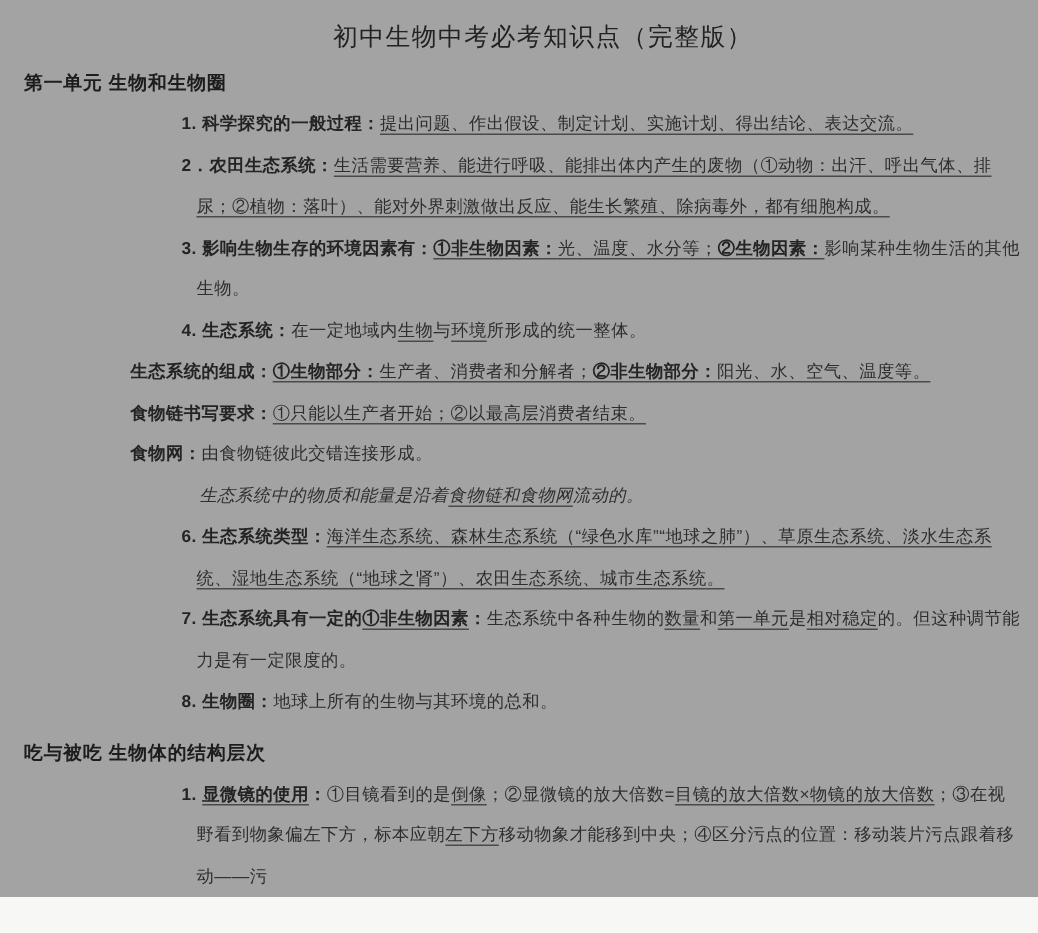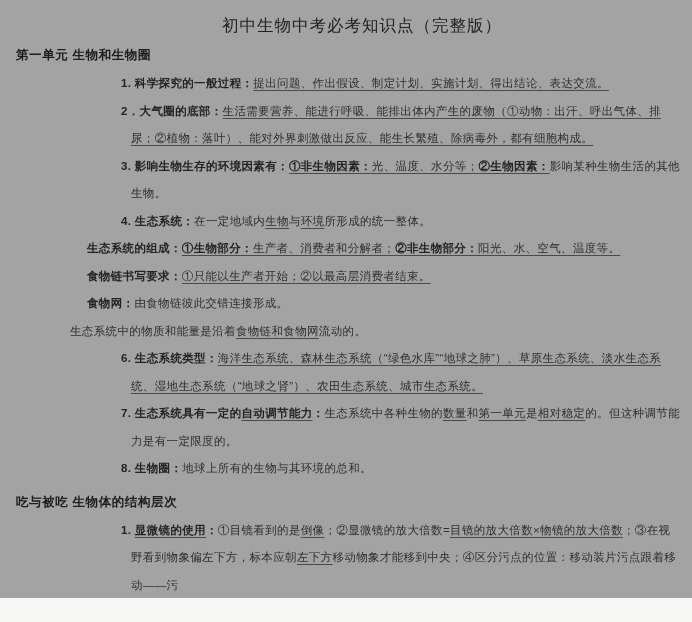--- a/index.html
+++ b/index.html
@@ -44,44 +44,45 @@
     word-break: break-all;
   }
   .para.item {
     padding-left: 10px;
     text-indent: -10px;
   }
   .para.sub {
     margin-left: 71px;
   }
   .para.sub2 {
-    margin-left: 54px;
+    margin-left: 117px;
+    font-style: italic;
   }
   .seg.b { font-weight: bold; color: #242424; }
   .seg.u {
     text-decoration: underline;
     text-underline-offset: 3px;
     text-decoration-thickness: 1px;
     text-decoration-color: #4a4a4a;
   }
 </style>
 </head>
 <body>
 
 <div class="page">
   <h1 class="doc-title">初中生物中考必考知识点（完整版）</h1>
   <div id="sections">
       <h2 class="section-heading">第一单元  生物和生物圈</h2>
       <p class="para item"><span class="seg b">1. </span><span class="seg b">科学探究的一般过程：</span><span class="seg u">提出问题、作出假设、制定计划、实施计划、得出结论、表达交流。</span></p>
-      <p class="para item"><span class="seg b">2．</span><span class="seg b">大气圈的底部：</span><span class="seg u">生活需要营养、能进行呼吸、能排出体内产生的废物（①动物：出汗、呼出气体、排尿；②植物：落叶）、能对外界刺激做出反应、能生长繁殖、除病毒外，都有细胞构成。</span></p>
+      <p class="para item"><span class="seg b">2．</span><span class="seg b">农田生态系统：</span><span class="seg u">生活需要营养、能进行呼吸、能排出体内产生的废物（①动物：出汗、呼出气体、排尿；②植物：落叶）、能对外界刺激做出反应、能生长繁殖、除病毒外，都有细胞构成。</span></p>
       <p class="para item"><span class="seg b">3. </span><span class="seg b">影响生物生存的环境因素有：</span><span class="seg b u">①非生物因素：</span><span class="seg u">光、温度、水分等；</span><span class="seg b u">②生物因素：</span><span class="seg">影响某种生物生活的其他生物。</span></p>
       <p class="para item"><span class="seg b">4. </span><span class="seg b">生态系统：</span><span class="seg">在一定地域内</span><span class="seg u">生物</span><span class="seg">与</span><span class="seg u">环境</span><span class="seg">所形成的统一整体。</span></p>
       <p class="para sub"><span class="seg b">生态系统的组成：</span><span class="seg b u">①生物部分：</span><span class="seg u">生产者、消费者和分解者；</span><span class="seg b u">②非生物部分：</span><span class="seg u">阳光、水、空气、温度等。</span></p>
       <p class="para sub"><span class="seg b">食物链书写要求：</span><span class="seg u">①只能以生产者开始；②以最高层消费者结束。</span></p>
       <p class="para sub"><span class="seg b">食物网：</span><span class="seg">由食物链彼此交错连接形成。</span></p>
       <p class="para sub2"><span class="seg">生态系统中的物质和能量是沿着</span><span class="seg u">食物链和食物网</span><span class="seg">流动的。</span></p>
       <p class="para item"><span class="seg b">6. </span><span class="seg b">生态系统类型：</span><span class="seg u">海洋生态系统、森林生态系统（“绿色水库”“地球之肺”）、草原生态系统、淡水生态系统、湿地生态系统（“地球之肾”）、农田生态系统、城市生态系统。</span></p>
-      <p class="para item"><span class="seg b">7.  </span><span class="seg b">生态系统具有一定的</span><span class="seg b u">自动调节能力</span><span class="seg b">：</span><span class="seg">生态系统中各种生物的</span><span class="seg u">数量</span><span class="seg">和</span><span class="seg u">第一单元</span><span class="seg">是</span><span class="seg u">相对稳定</span><span class="seg">的。但这种调节能力是有一定限度的。</span></p>
+      <p class="para item"><span class="seg b">7.  </span><span class="seg b">生态系统具有一定的</span><span class="seg b u">①非生物因素</span><span class="seg b">：</span><span class="seg">生态系统中各种生物的</span><span class="seg u">数量</span><span class="seg">和</span><span class="seg u">第一单元</span><span class="seg">是</span><span class="seg u">相对稳定</span><span class="seg">的。但这种调节能力是有一定限度的。</span></p>
       <p class="para item"><span class="seg b">8. </span><span class="seg b">生物圈：</span><span class="seg">地球上所有的生物与其环境的总和。</span></p>
       <h2 class="section-heading">吃与被吃  生物体的结构层次</h2>
       <p class="para item"><span class="seg b">1. </span><span class="seg b u">显微镜的使用</span><span class="seg b">：</span><span class="seg">①目镜看到的是</span><span class="seg u">倒像</span><span class="seg">；②显微镜的放大倍数=</span><span class="seg u">目镜的放大倍数×物镜的放大倍数</span><span class="seg">；③在视野看到物象偏左下方，标本应朝</span><span class="seg u">左下方</span><span class="seg">移动物象才能移到中央；④区分污点的位置：移动装片污点跟着移动——污</span></p>
     </div>
 </div>
 
 </body></html>

